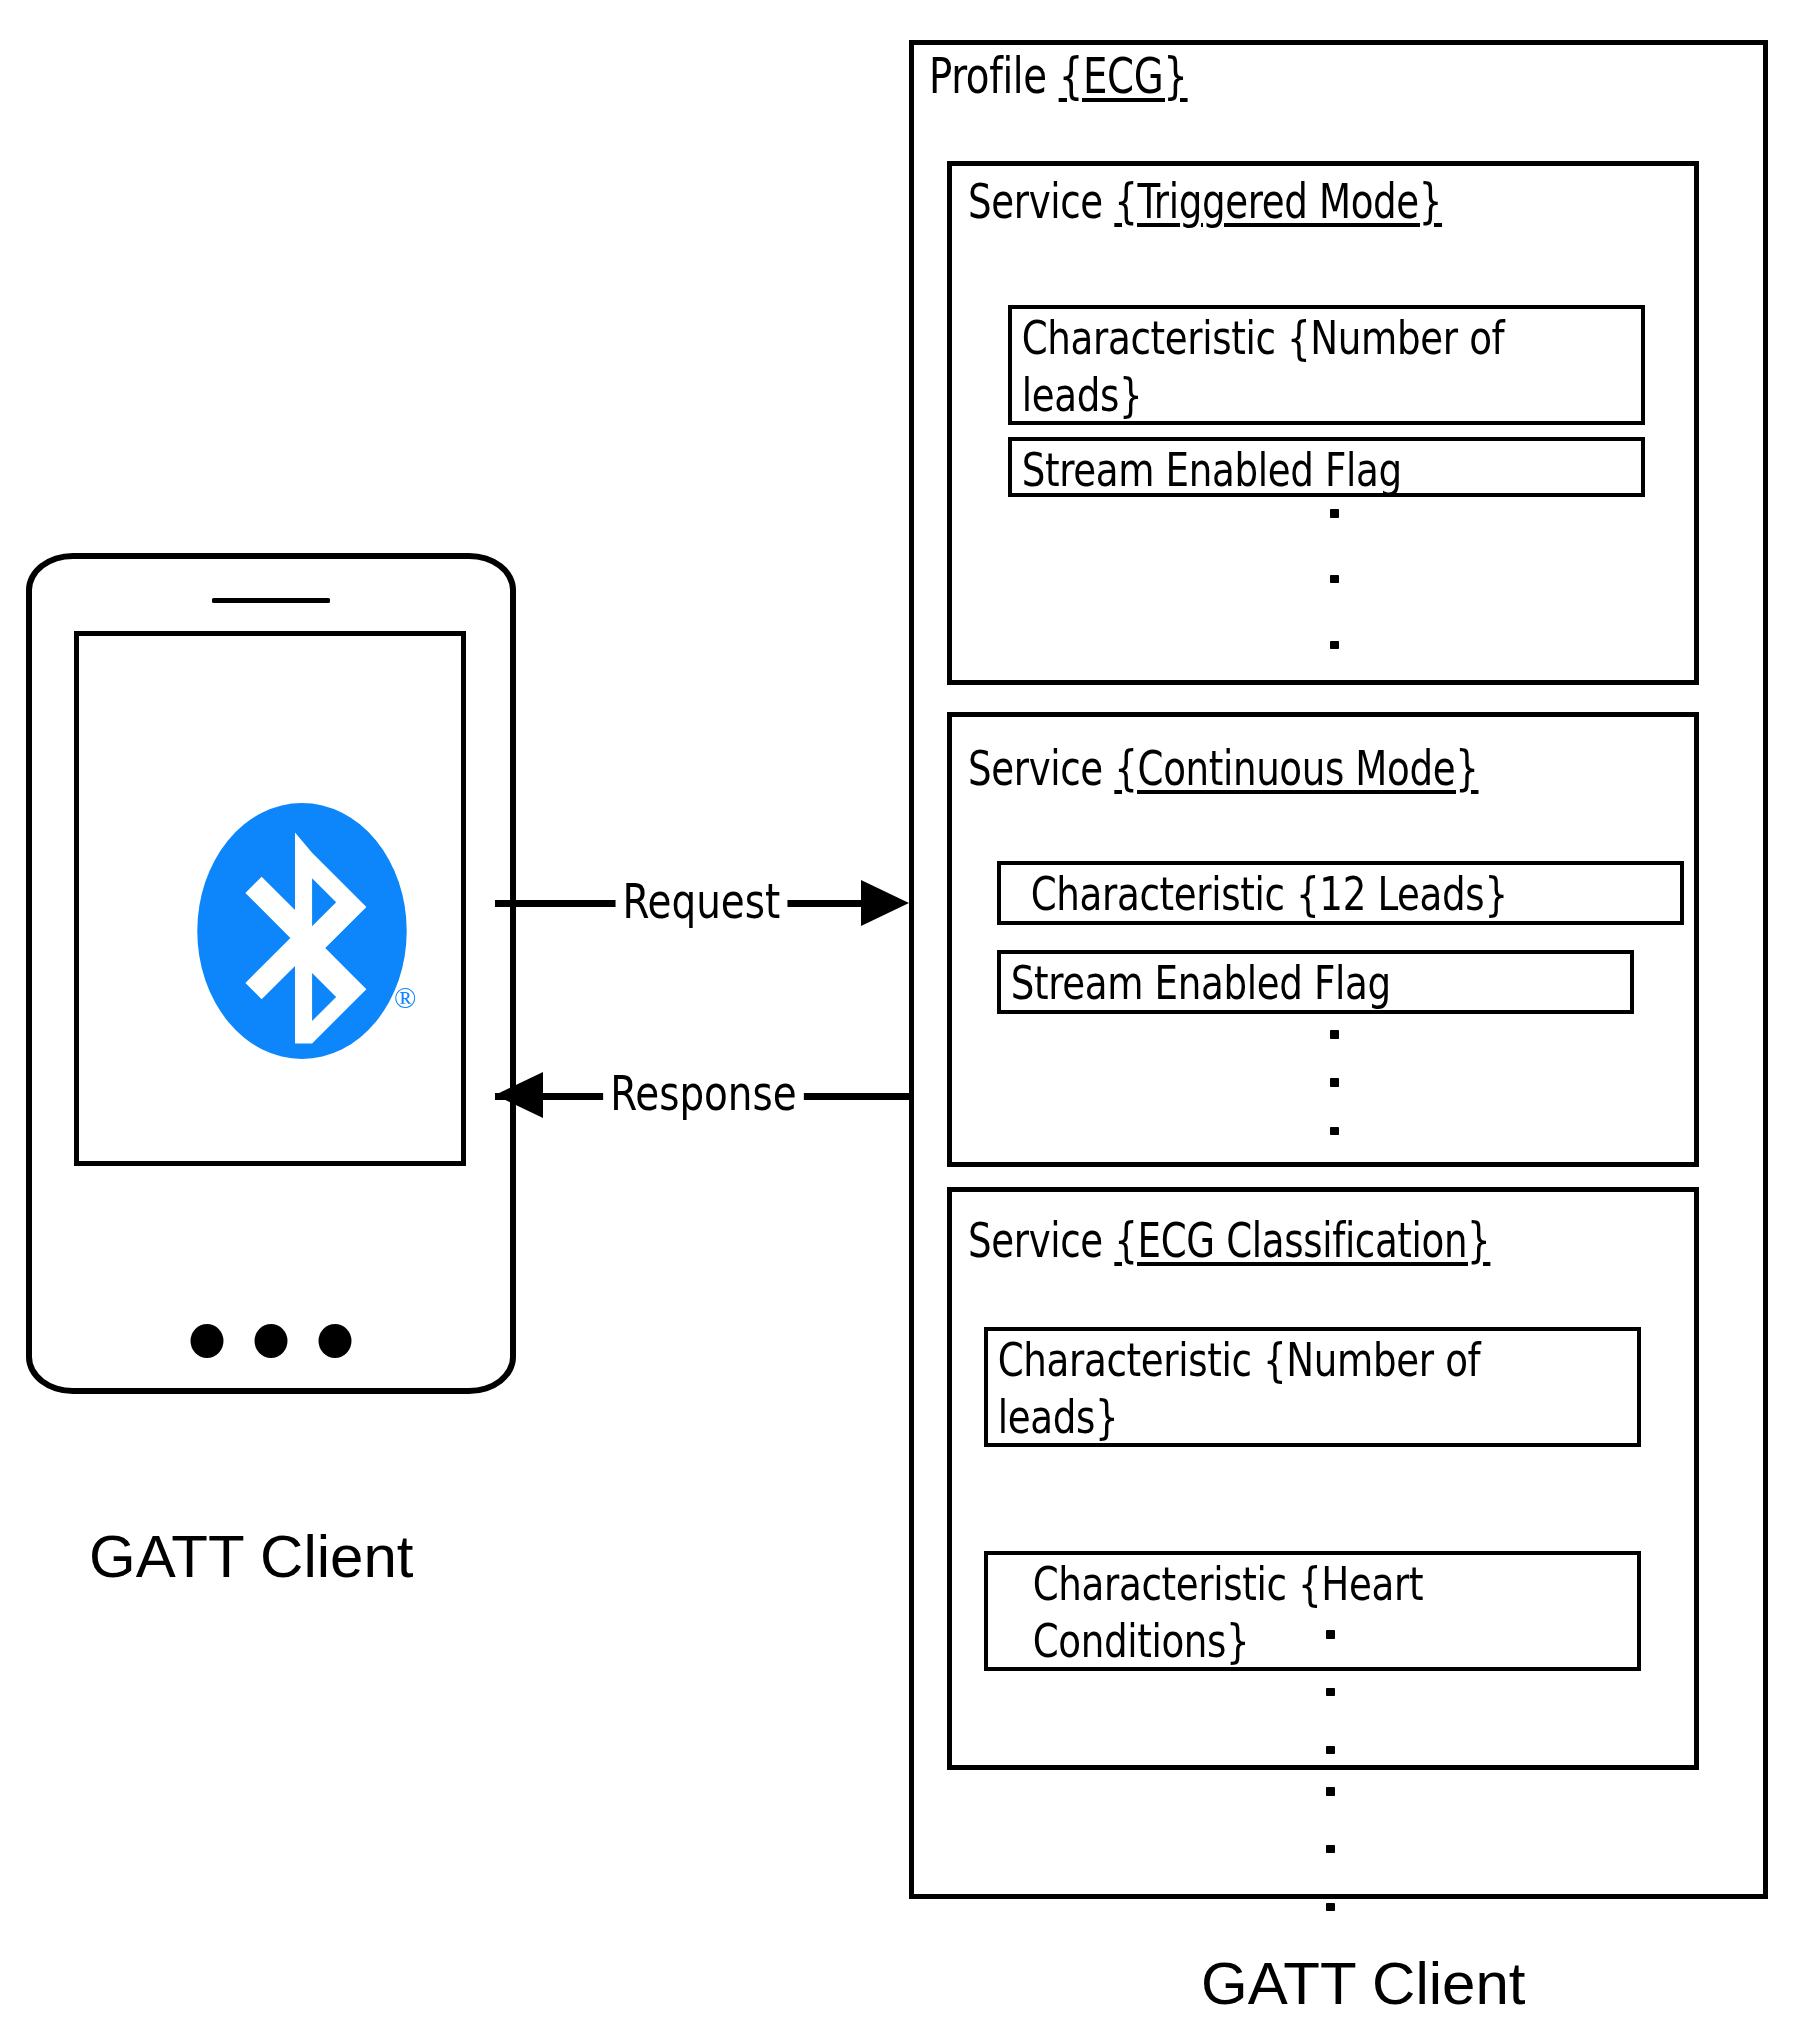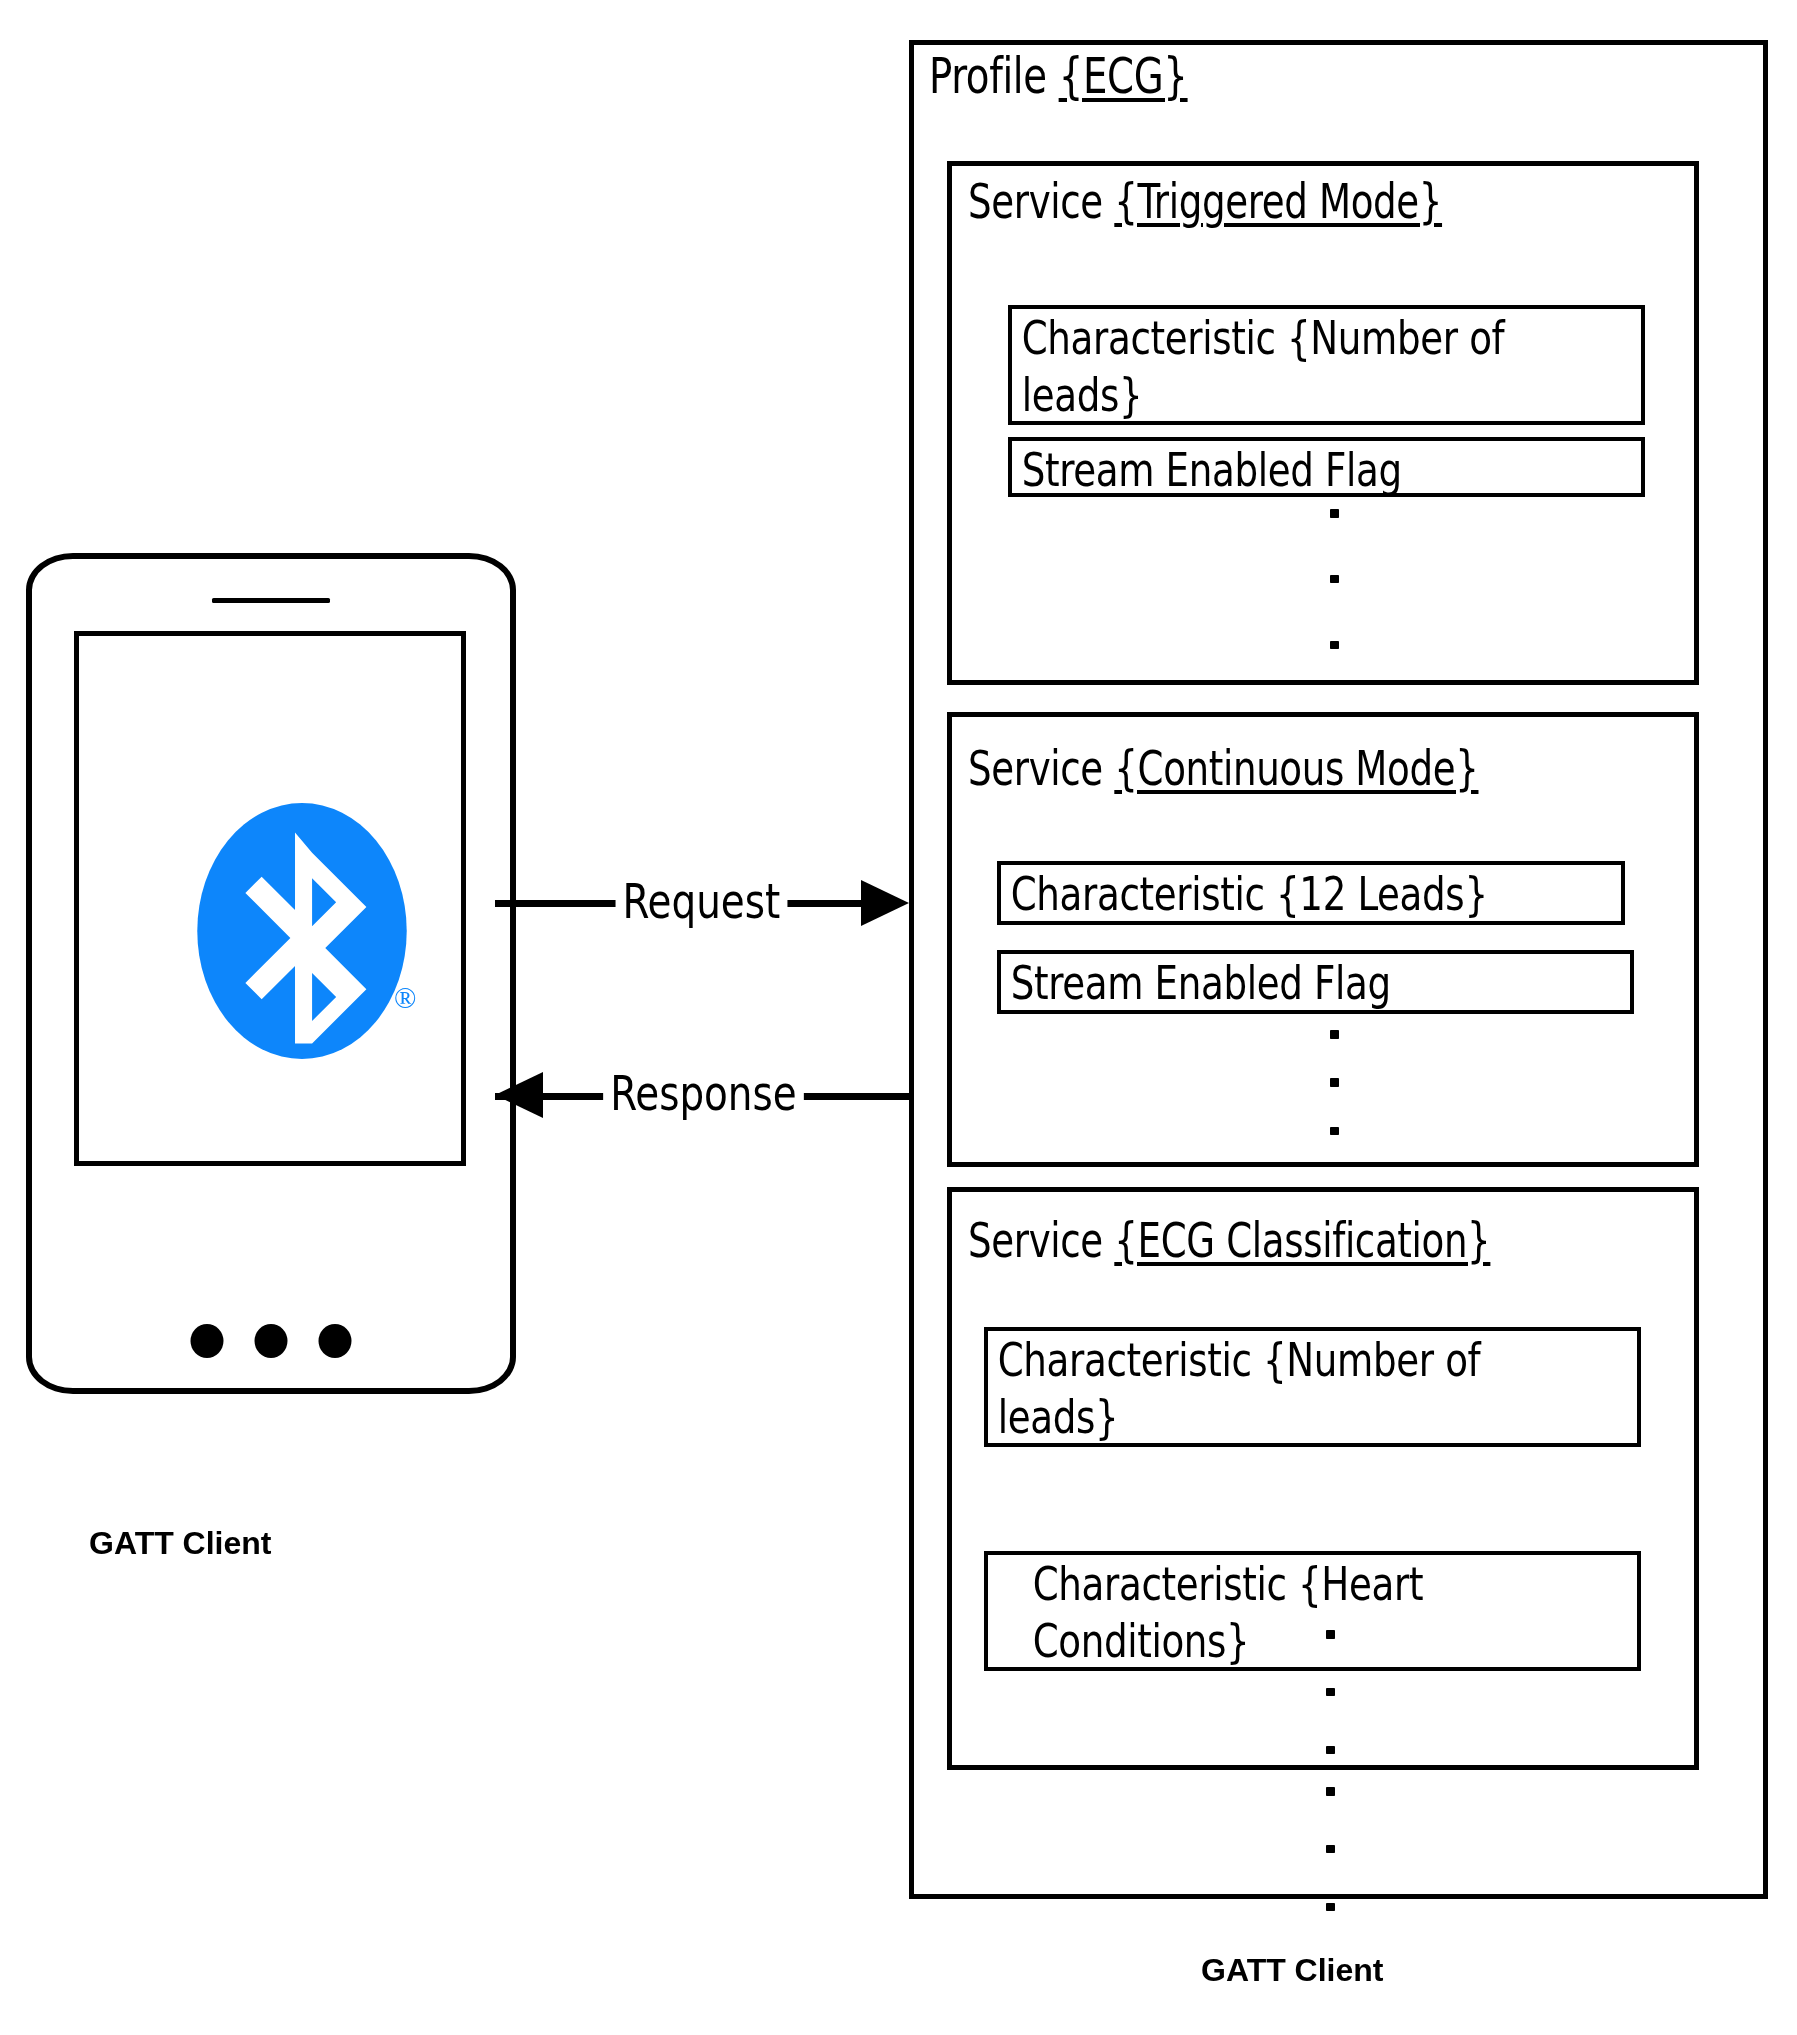--- a/index.html
+++ b/index.html
@@ -66,22 +66,22 @@
     width:118px;height:5.4px;background:#000;border-radius:1.6px;}
   .phone-screen{position:absolute;left:48px;top:78px;width:392px;height:535px;
     border:5.4px solid #000;background:#fff;box-sizing:border-box;}
   .phone-btns{position:absolute;left:50%;bottom:36px;transform:translateX(-50%);
     display:flex;gap:31px;}
   .phone-btns span{display:block;width:33px;height:34px;background:#000;border-radius:50%;}
   #bt-logo{position:absolute;left:118px;top:167px;width:210px;height:256px;}
   .reg-mark{position:absolute;left:315px;top:348px;font-size:29.5px;line-height:1;
      font-family:"Liberation Serif",serif;}
 
-  .side-label{position:absolute;font-size:32px;line-height:1;white-space:nowrap;
-     font-family:"Liberation Sans",sans-serif;font-weight:bold;}
+  .side-label{position:absolute;font-size:60px;line-height:1;white-space:nowrap;
+     font-family:"Liberation Sans",sans-serif;}
 </style>
 </head>
 <body>
 
 <div id="phone">
   <div class="phone-body"></div>
   <div class="phone-speaker"></div>
 
   <div class="phone-screen">
     <svg id="bt-logo" viewBox="0 0 270 330">
@@ -135,21 +135,21 @@
 <div class="dots" style="left:1329px;top:509px;height:140px;">
     <i></i>
     <i></i>
     <i></i>
   </div>
 
 <div class="service-box" style="left:947px;top:712px;width:752px;height:455px;"></div>
 <div class="service-title" style="left:968px;top:744px;">
   <span>Service </span><span class="u">{Continuous Mode}</span>
 </div>
-<div class="char-box" style="left:997px;top:861px;width:628px;height:64px;">
+<div class="char-box" style="left:997px;top:861px;width:687px;height:64px;padding-left:20px;">
   <span class="char-text">Characteristic {12 Leads}</span>
 </div>
 <div class="char-box" style="left:997px;top:950px;width:637px;height:64px;">
   <span class="char-text">Stream Enabled Flag</span>
 </div>
 <div class="dots" style="left:1329px;top:1030px;height:105px;">
     <i></i>
     <i></i>
     <i></i>
   </div>

